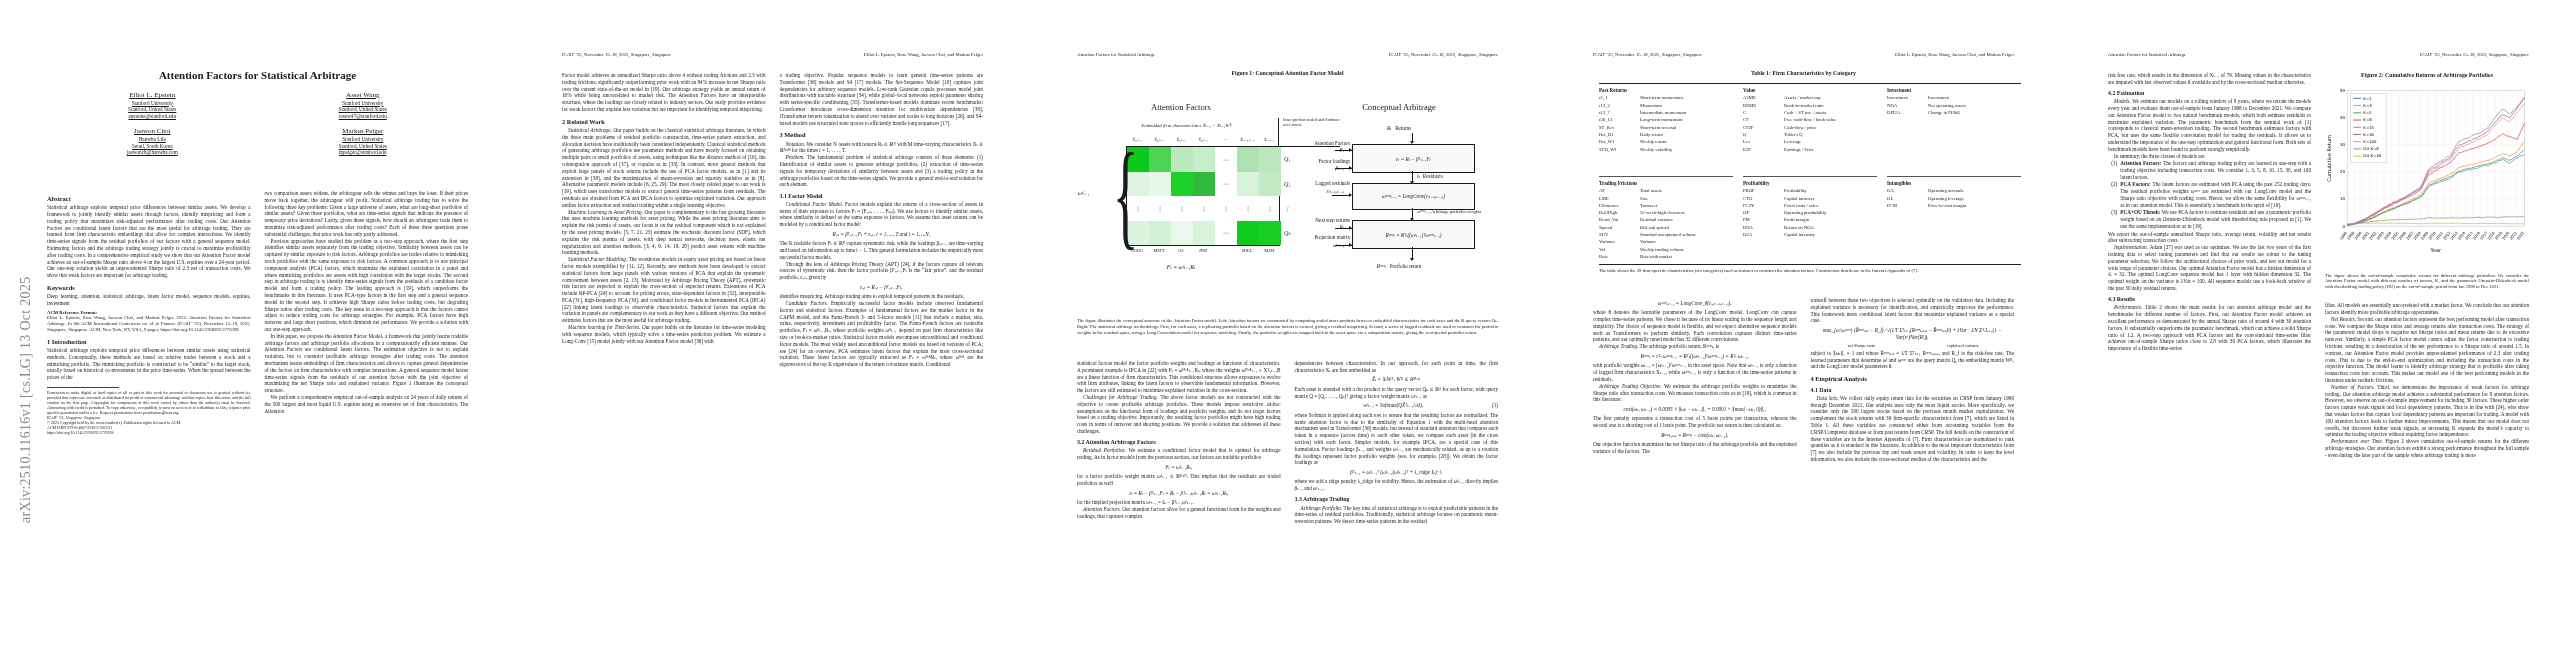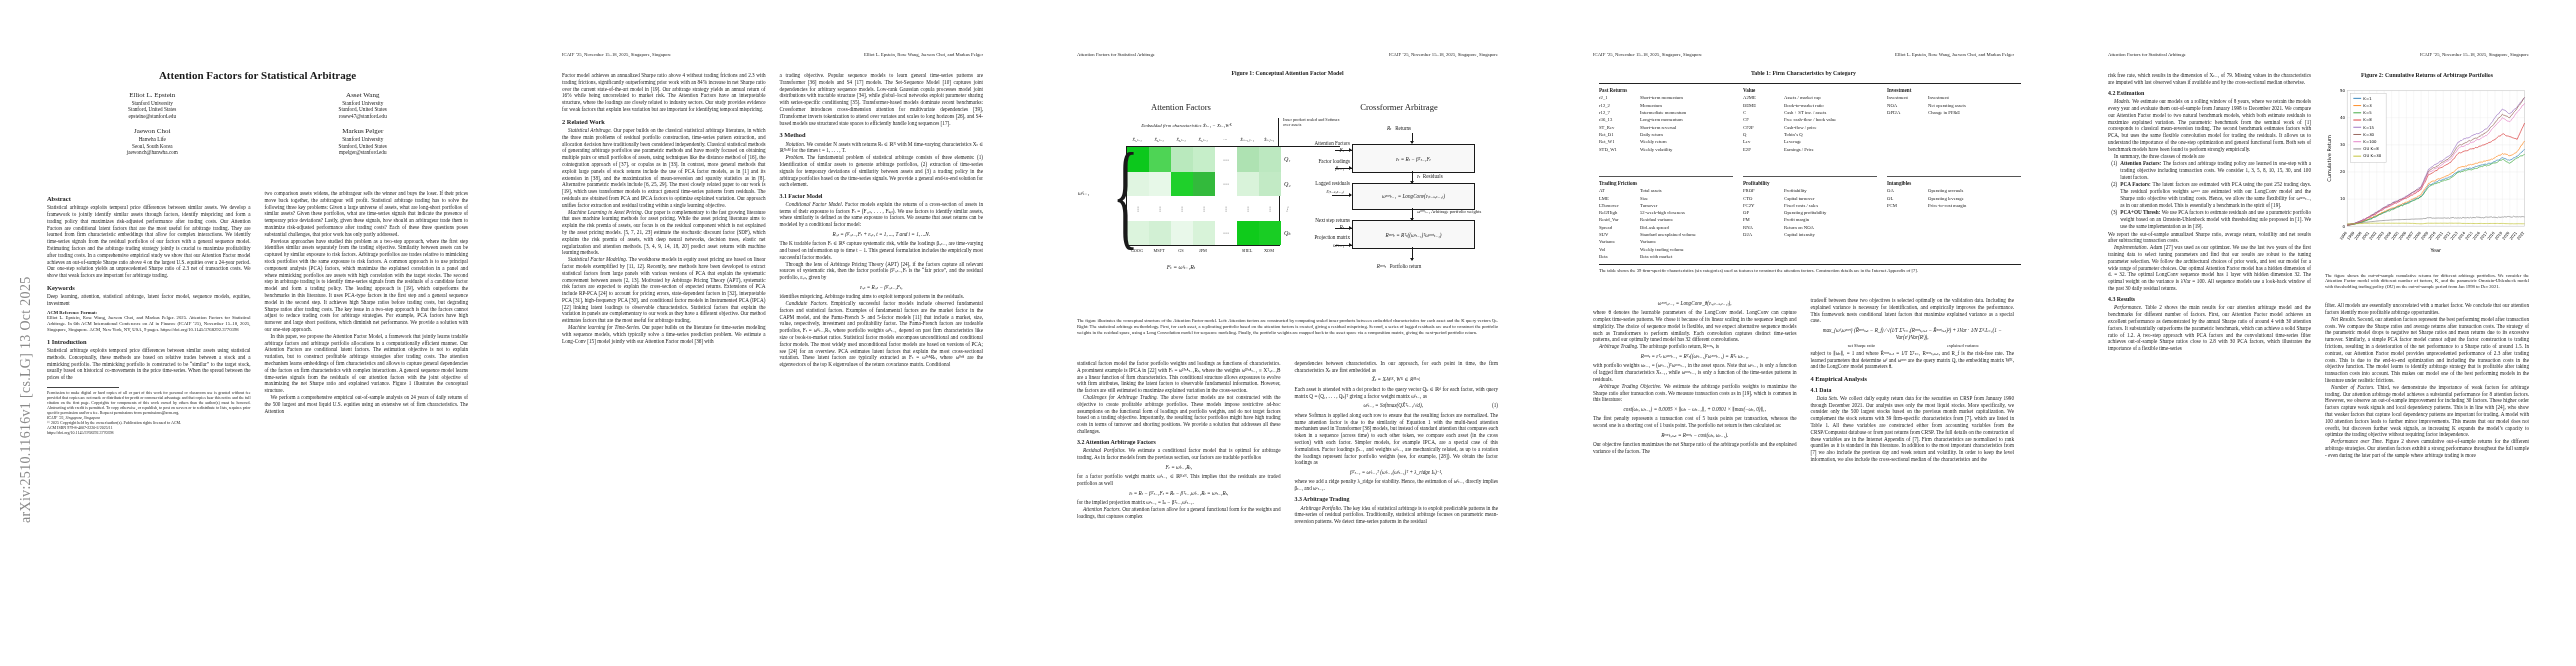--- a/index.html
+++ b/index.html
@@ -8,21 +8,21 @@
   .page{position:absolute;top:0;width:515px;height:667px;background:#fff;overflow:hidden;}
   
   .arxivbar{position:absolute;left:15.6px;top:221px;height:358px;width:19px;
     writing-mode:vertical-rl;transform:rotate(180deg);
     display:flex;align-items:center;justify-content:center;
     font-size:14px;color:#8a8a8a;letter-spacing:0.3px;white-space:nowrap;}
   
   .pghead{position:absolute;top:52px;left:47px;right:47px;display:flex;justify-content:space-between;font-size:4.7px;}
   
   .p1title{position:absolute;top:69px;left:0;right:0;text-align:center;font-size:11px;font-weight:bold;}
-  .authors{position:absolute;top:91px;left:47px;right:47px;display:grid;grid-template-columns:1fr 1fr;row-gap:7.2px;text-align:center;}
+  .authors{position:absolute;top:91px;left:47px;right:47px;display:grid;grid-template-columns:1fr 1fr;row-gap:7.2px;text-align:center;text-decoration:underline;}
   .auth-name{font-size:7px;margin-bottom:0.6px;}
   .auth-line{font-size:5.2px;line-height:6.8px;}
   
   .cols{position:absolute;left:47px;right:47px;display:flex;gap:14px;}
   .col{width:204px;}
   .bp{font-size:5.2px;line-height:6.8px;text-align:justify;text-indent:6.1px;margin:0;}
   .bp.noind{text-indent:0;}
   .lede{font-style:italic;}
   .bh1{font-size:6.4px;font-weight:bold;margin:5px 0 2.2px 0;}
   .bh2{font-size:5.9px;font-weight:bold;margin:4.4px 0 2.2px 0;}
@@ -253,21 +253,21 @@
               <div>⋮</div>
               <div>Qₖ</div>
             </div>
             <div class="hm-brace">{</div>
             <div class="hm-bracelab">ωᶠₜ₋₁</div>
           </div>
         <div class="f1eq">Fₜ = ωᶠₜ₋₁Rₜ</div>
       </div>
 
       <div class="fig1right">
-        <div class="f1title">Crossformer Arbitrage</div>
+        <div class="f1title">Conceptual Arbitrage</div>
         <div class="valabel" style="left:0;right:0;top:34px;text-align:center;">
           <i>Rₜ</i>&nbsp;&nbsp;&nbsp;<span>Returns</span>
         </div>
         <div class="varrow" style="left:113px;top:42px;height:10px;"></div>
         <div class="inlab" style="top:49px;">Attention Factors</div>
         <div class="insym" style="top:56px;">Fₜ</div>
         <div class="harrow" style="left:36px;top:59px;width:16.7px;"></div>
         <div class="inlab" style="top:67px;">Factor loadings</div>
         <div class="insym" style="top:74px;">βₜ₋₁</div>
         <div class="harrow" style="left:36px;top:77px;width:16.7px;"></div>

